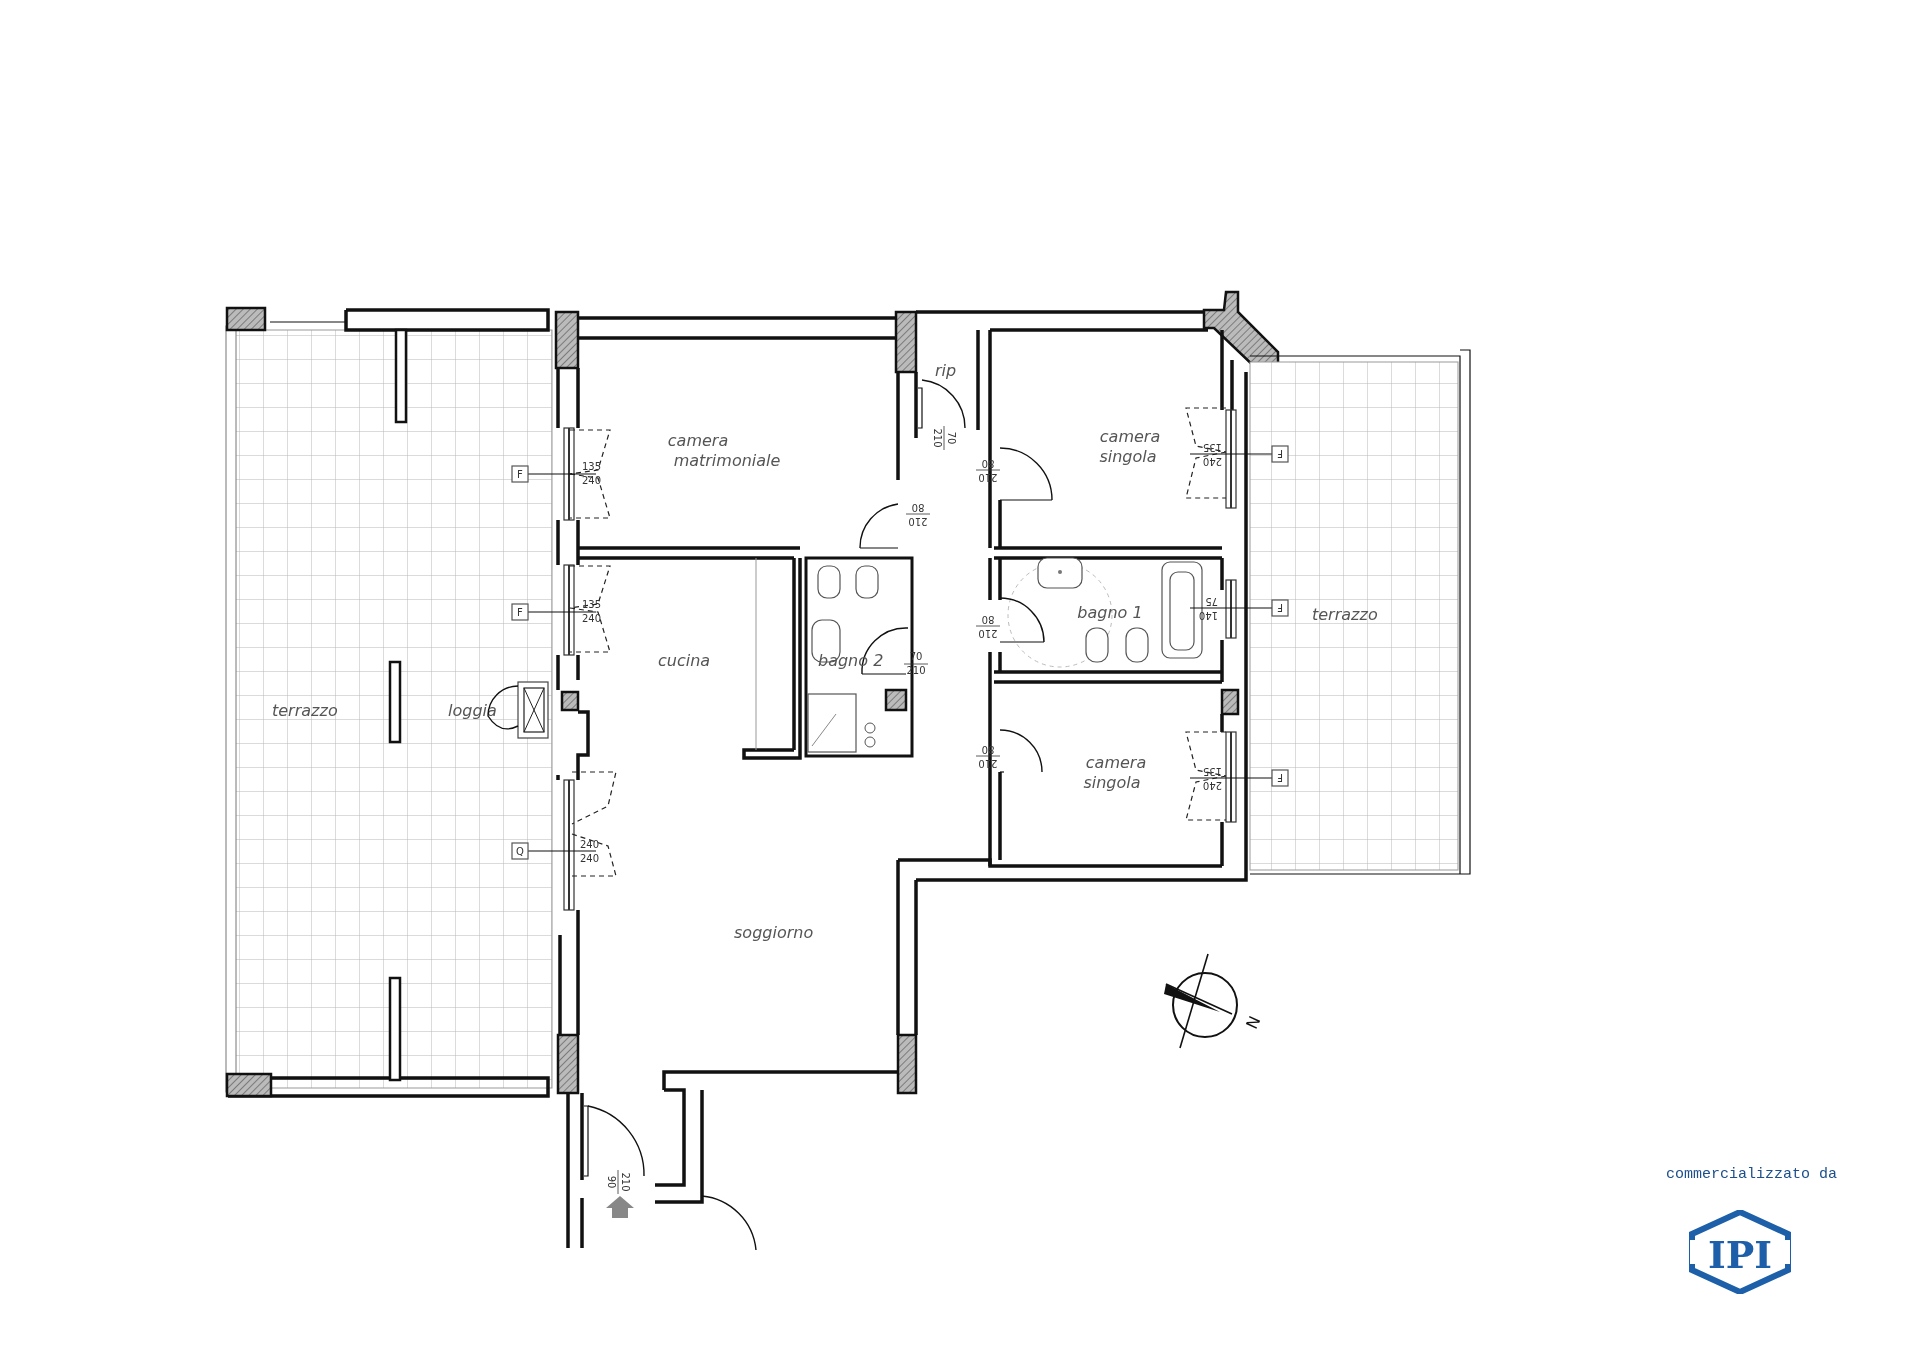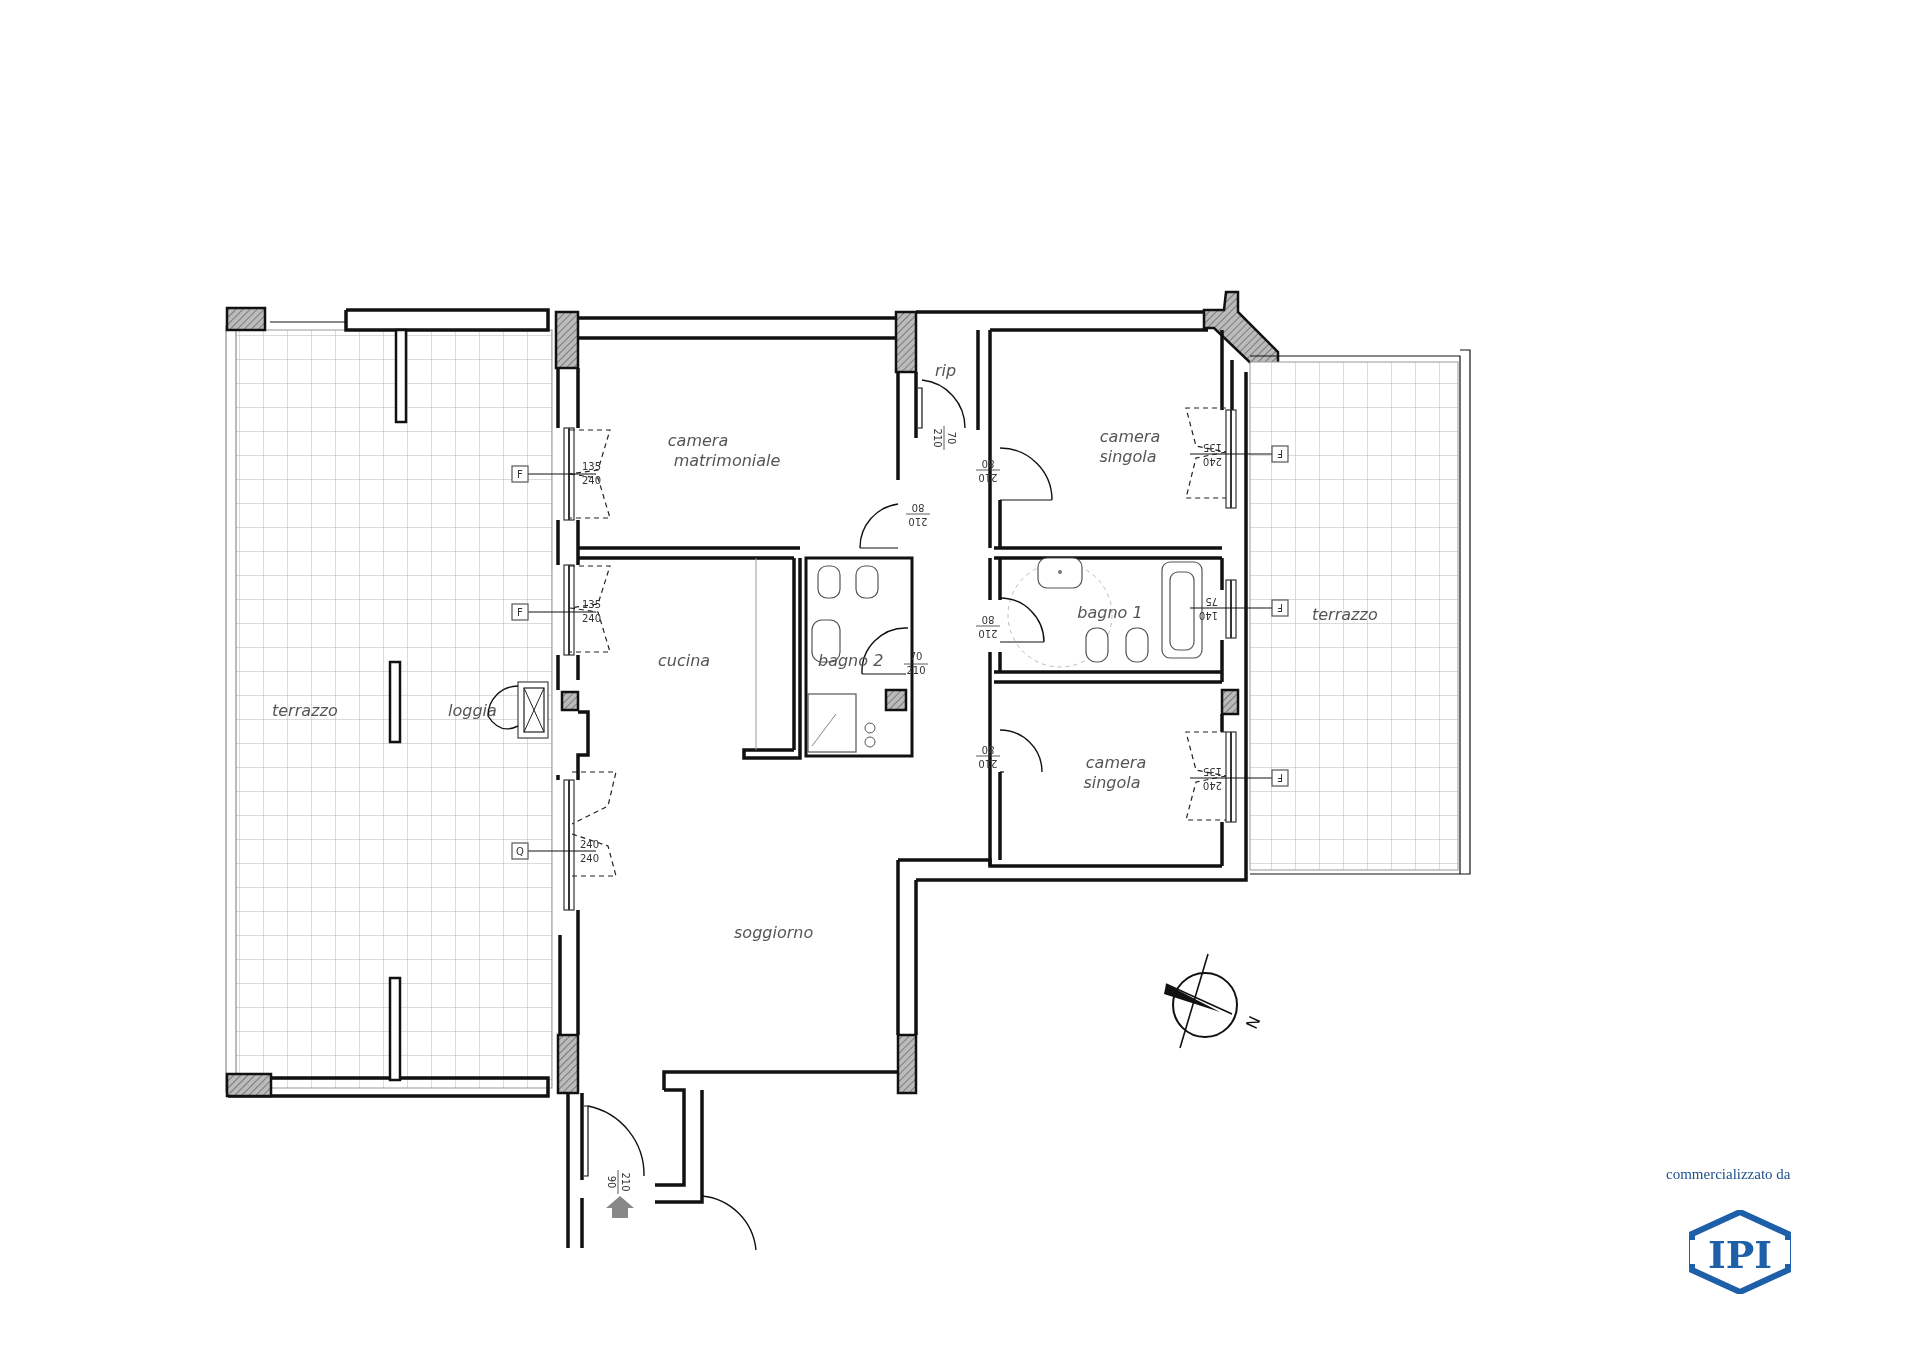--- a/index.html
+++ b/index.html
@@ -6,21 +6,21 @@
   body { width: 1920px; height: 1357px; position: relative; overflow: hidden; font-family: "DejaVu Sans", sans-serif; }
   #plan { position: absolute; left: 0; top: 0; width: 1920px; height: 1357px; }
   .room-label { font-family: "DejaVu Sans", sans-serif; font-style: italic; font-size: 16px; fill: #555; }
   .dim { font-family: "DejaVu Sans", sans-serif; font-size: 10px; fill: #333; }
   .wall { fill: none; stroke: #111; stroke-width: 3.5; }
   .thin { fill: none; stroke: #111; stroke-width: 1.2; }
   .pillar { fill: url(#hatch); stroke: #111; stroke-width: 2.5; }
   .dash { fill: none; stroke: #222; stroke-width: 1.2; stroke-dasharray: 5 4; }
   .arc { fill: none; stroke: #111; stroke-width: 1.4; }
   .fixture { fill: #fff; stroke: #555; stroke-width: 1.2; }
-  .credit { position: absolute; left: 1666px; top: 1166px; font-family: Liberation Serif, serif; font-size: 15px; color: #1d4f8c; }
+  .credit { position: absolute; left: 1666px; top: 1166px; font-family: Liberation Mono, monospace; font-size: 15px; color: #1d4f8c; }
   .logo { position: absolute; left: 1688px; top: 1210px; width: 104px; height: 84px; }
 </style>
 </head>
 <body>
 
 <svg id="plan" viewBox="0 0 1920 1357" xmlns="http://www.w3.org/2000/svg">
   <defs>
     <pattern id="hatch" width="5" height="5" patternUnits="userSpaceOnUse" patternTransform="rotate(45)">
       <rect width="5" height="5" fill="#bbb"></rect>
       <line x1="0" y1="0" x2="0" y2="5" stroke="#666" stroke-width="1.5"></line>

